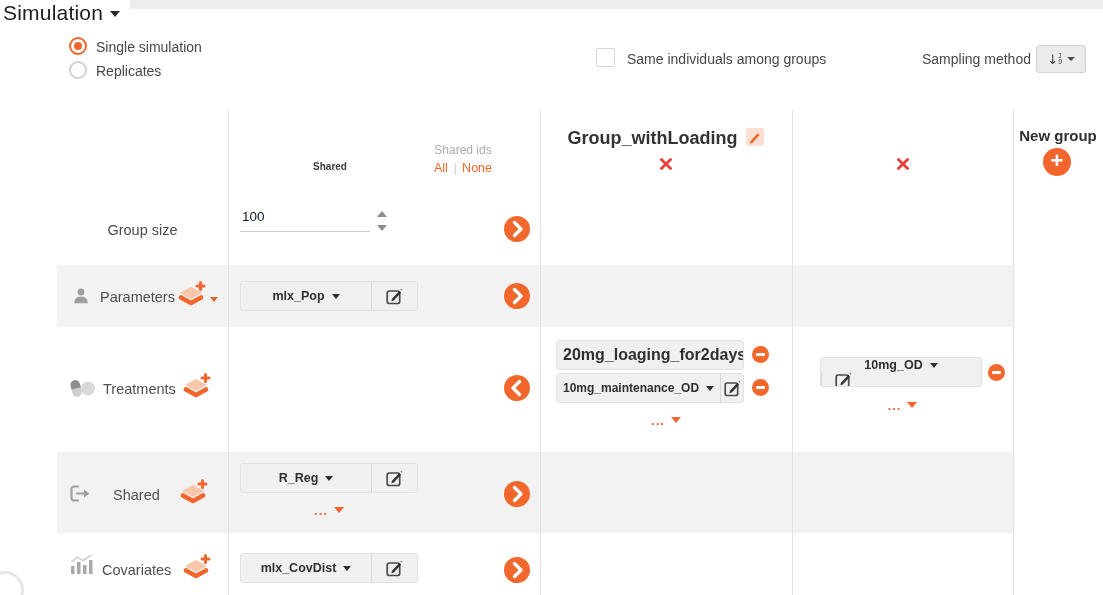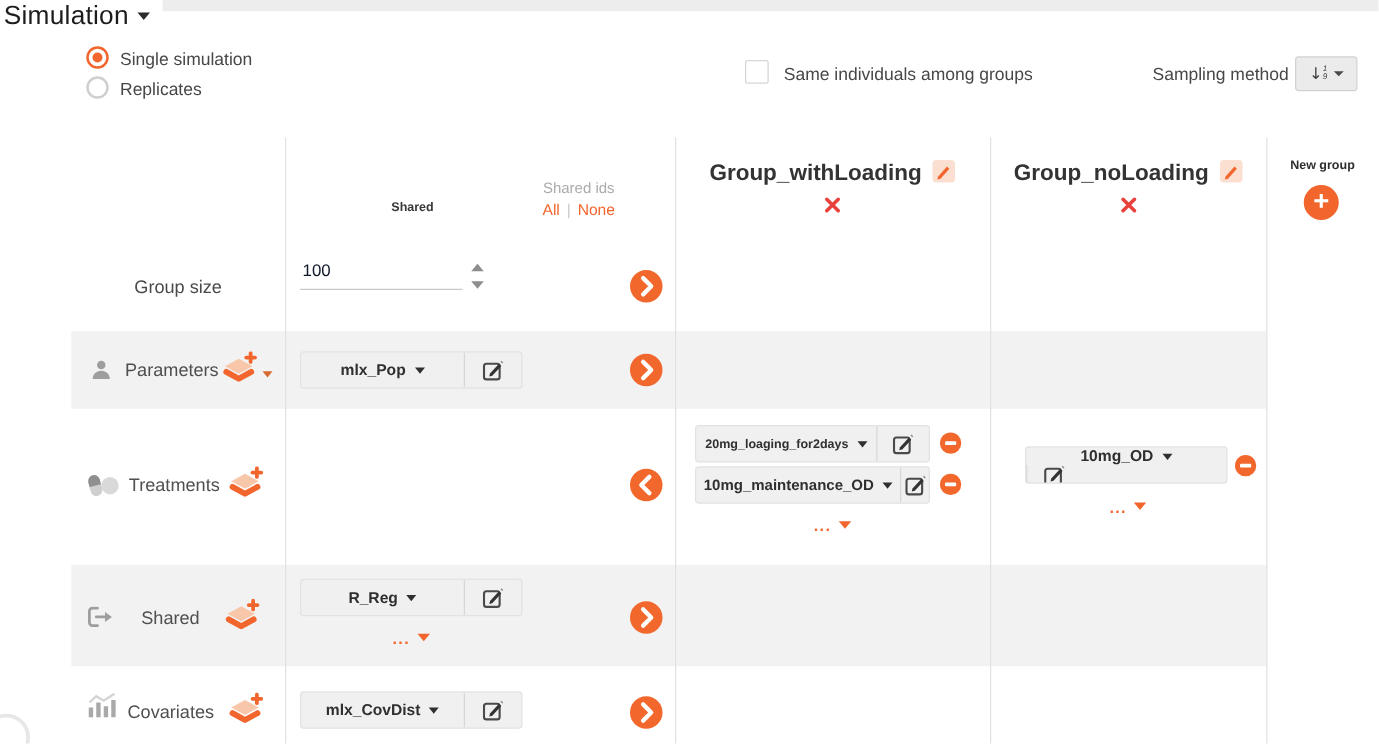--- a/index.html
+++ b/index.html
@@ -53,21 +53,21 @@
   .allnone .lnk { color:#f2662d; cursor:pointer; }
   .allnone .pipe { color:#c9c9c9; margin:0 2px; }
 
   .group-h { position:absolute; top:127px; text-align:center; font-size:18px; font-weight:bold; color:#333; }
   .group-h .name { vertical-align:middle; }
   .gedit { display:inline-block; width:18px; height:18px; background:#fbdfd0; border-radius:3px;
     margin-left:9px; vertical-align:middle; position:relative; top:-1px; cursor:pointer; }
   .x-btn { position:absolute; top:157px; text-align:center; cursor:pointer; }
 
   .newgroup-h { position:absolute; left:1013px; top:127px; width:90px; text-align:center;
-    font-size:10px; font-weight:bold; color:#2f2f2f; }
+    font-size:15px; font-weight:bold; color:#2f2f2f; }
   .plus-circle { position:absolute; left:1043px; top:148px; width:28px; height:28px; border-radius:50%;
     background:#f2662d; color:#fff; display:flex; align-items:center; justify-content:center;
     font-size:22px; font-weight:bold; line-height:0; cursor:pointer; }
   .plus-circle span { position:relative; top:-1px; }
 
   
   .row-label { position:absolute; font-size:14.5px; color:#4f4f4f; white-space:nowrap; }
   .gs-label { position:absolute; left:57px; top:222px; width:171px; text-align:center; font-size:14.5px; color:#4a4a4a; }
 
   .gs-input { position:absolute; left:240px; top:205px; width:130px; height:27px; border:none;
@@ -161,25 +161,20 @@
   </div>
   <div class="x-btn" style="left:540px; width:252px;">
     <svg width="14" height="14" viewBox="0 0 14 14">
         <g stroke="#e8413c" stroke-width="2.8" stroke-linecap="round">
           <line x1="2.4" y1="2.4" x2="11.6" y2="11.6"></line>
           <line x1="11.6" y1="2.4" x2="2.4" y2="11.6"></line>
         </g>
       </svg>
   </div>
 
-  <div class="group-h" style="left:792px; width:221px;">
-    <span class="name">Group_noLoading</span><span class="gedit"><svg width="18" height="18" viewBox="0 0 18 18">
-          <path d="M4.5,13.2 L11.6,5.2 l1.9,1.7 L6.4,14.9 l-2.6,0.6 z" fill="#f2662d"></path>
-        </svg></span>
-  </div>
   <div class="x-btn" style="left:792px; width:221px;">
     <svg width="14" height="14" viewBox="0 0 14 14">
         <g stroke="#e8413c" stroke-width="2.8" stroke-linecap="round">
           <line x1="2.4" y1="2.4" x2="11.6" y2="11.6"></line>
           <line x1="11.6" y1="2.4" x2="2.4" y2="11.6"></line>
         </g>
       </svg>
   </div>
 
   <div class="newgroup-h">New group</div>
@@ -254,21 +249,21 @@
         </g>
     </svg>
   </div>
   <div class="share-circle" style="top:375px;">
     <svg width="26" height="26" viewBox="0 0 26 26">
         <polyline points="15.5,6.5 9,13 15.5,19.5" fill="none" stroke="#fff" stroke-width="3.4" stroke-linecap="round" stroke-linejoin="round"></polyline>
       </svg>
   </div>
 
   <div class="combo" style="left:556px; top:340px; width:188px;">
-    <div class="sel-seg" style="font-size:10px;justify-content:center;">
+    <div class="sel-seg" style="font-size:16px;justify-content:center;">
       <span>20mg_loaging_for2days</span>
       <span class="combo-caret"></span>
     </div>
     <div class="edit-seg" style="width:42px;">
       <svg width="17" height="17" viewBox="0 0 17 17">
           <rect x="1.2" y="3" width="12.5" height="12.5" rx="2" fill="none" stroke="#4a4a4a" stroke-width="1.7"></rect>
           <path d="M6,10.8 L13.2,3 l1.8,1.7 L7.8,12.6 l-2.4,0.6 z" fill="#333"></path>
           <line x1="14.8" y1="1" x2="16.2" y2="2.4" stroke="#888" stroke-width="1.2"></line>
         </svg>
     </div>

